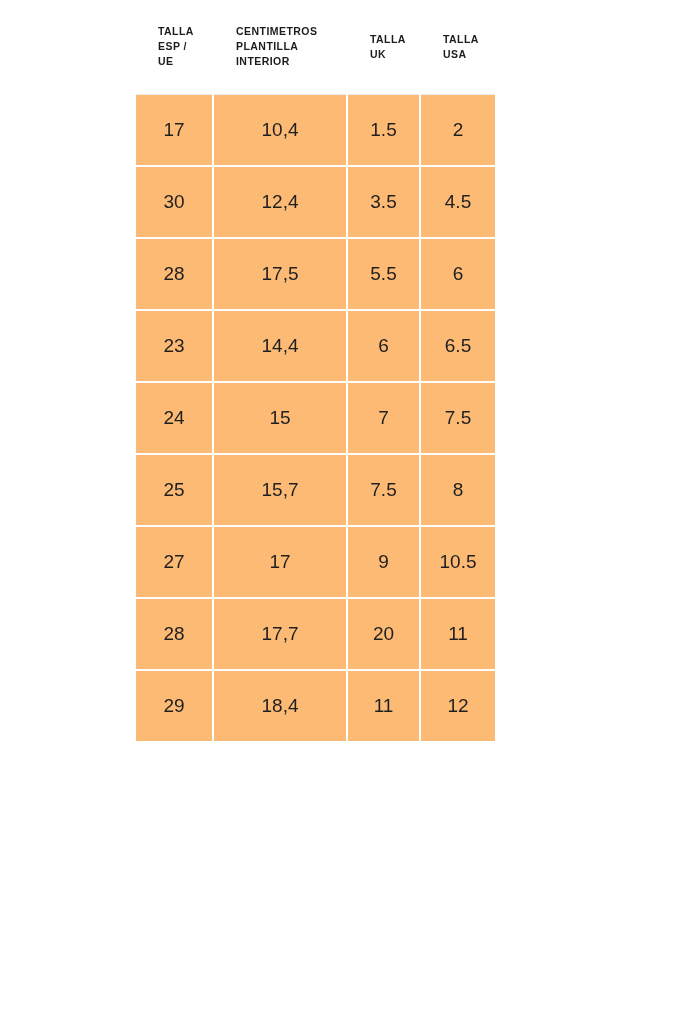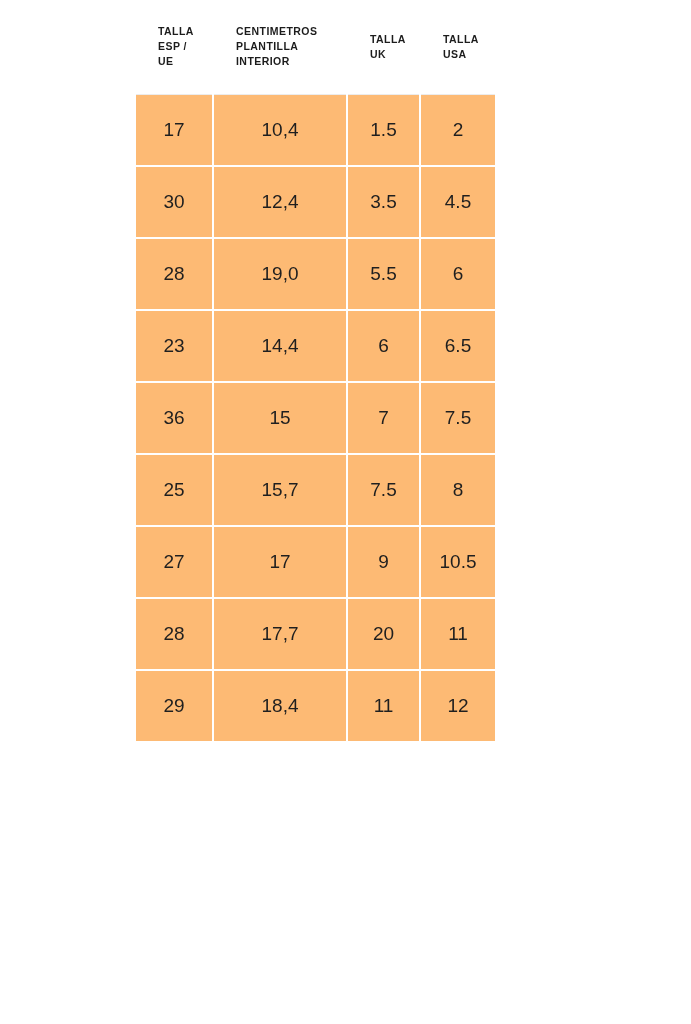--- a/index.html
+++ b/index.html
@@ -127,32 +127,32 @@
             <td>2</td>
           </tr>
           <tr>
             <td>30</td>
             <td>12,4</td>
             <td>3.5</td>
             <td>4.5</td>
           </tr>
           <tr>
             <td>28</td>
-            <td>19,0</td>
+            <td>17,5</td>
             <td>5.5</td>
             <td>6</td>
           </tr>
           <tr>
             <td>23</td>
             <td>14,4</td>
             <td>6</td>
             <td>6.5</td>
           </tr>
           <tr>
-            <td>36</td>
+            <td>24</td>
             <td>15</td>
             <td>7</td>
             <td>7.5</td>
           </tr>
           <tr>
             <td>25</td>
             <td>15,7</td>
             <td>7.5</td>
             <td>8</td>
           </tr>

